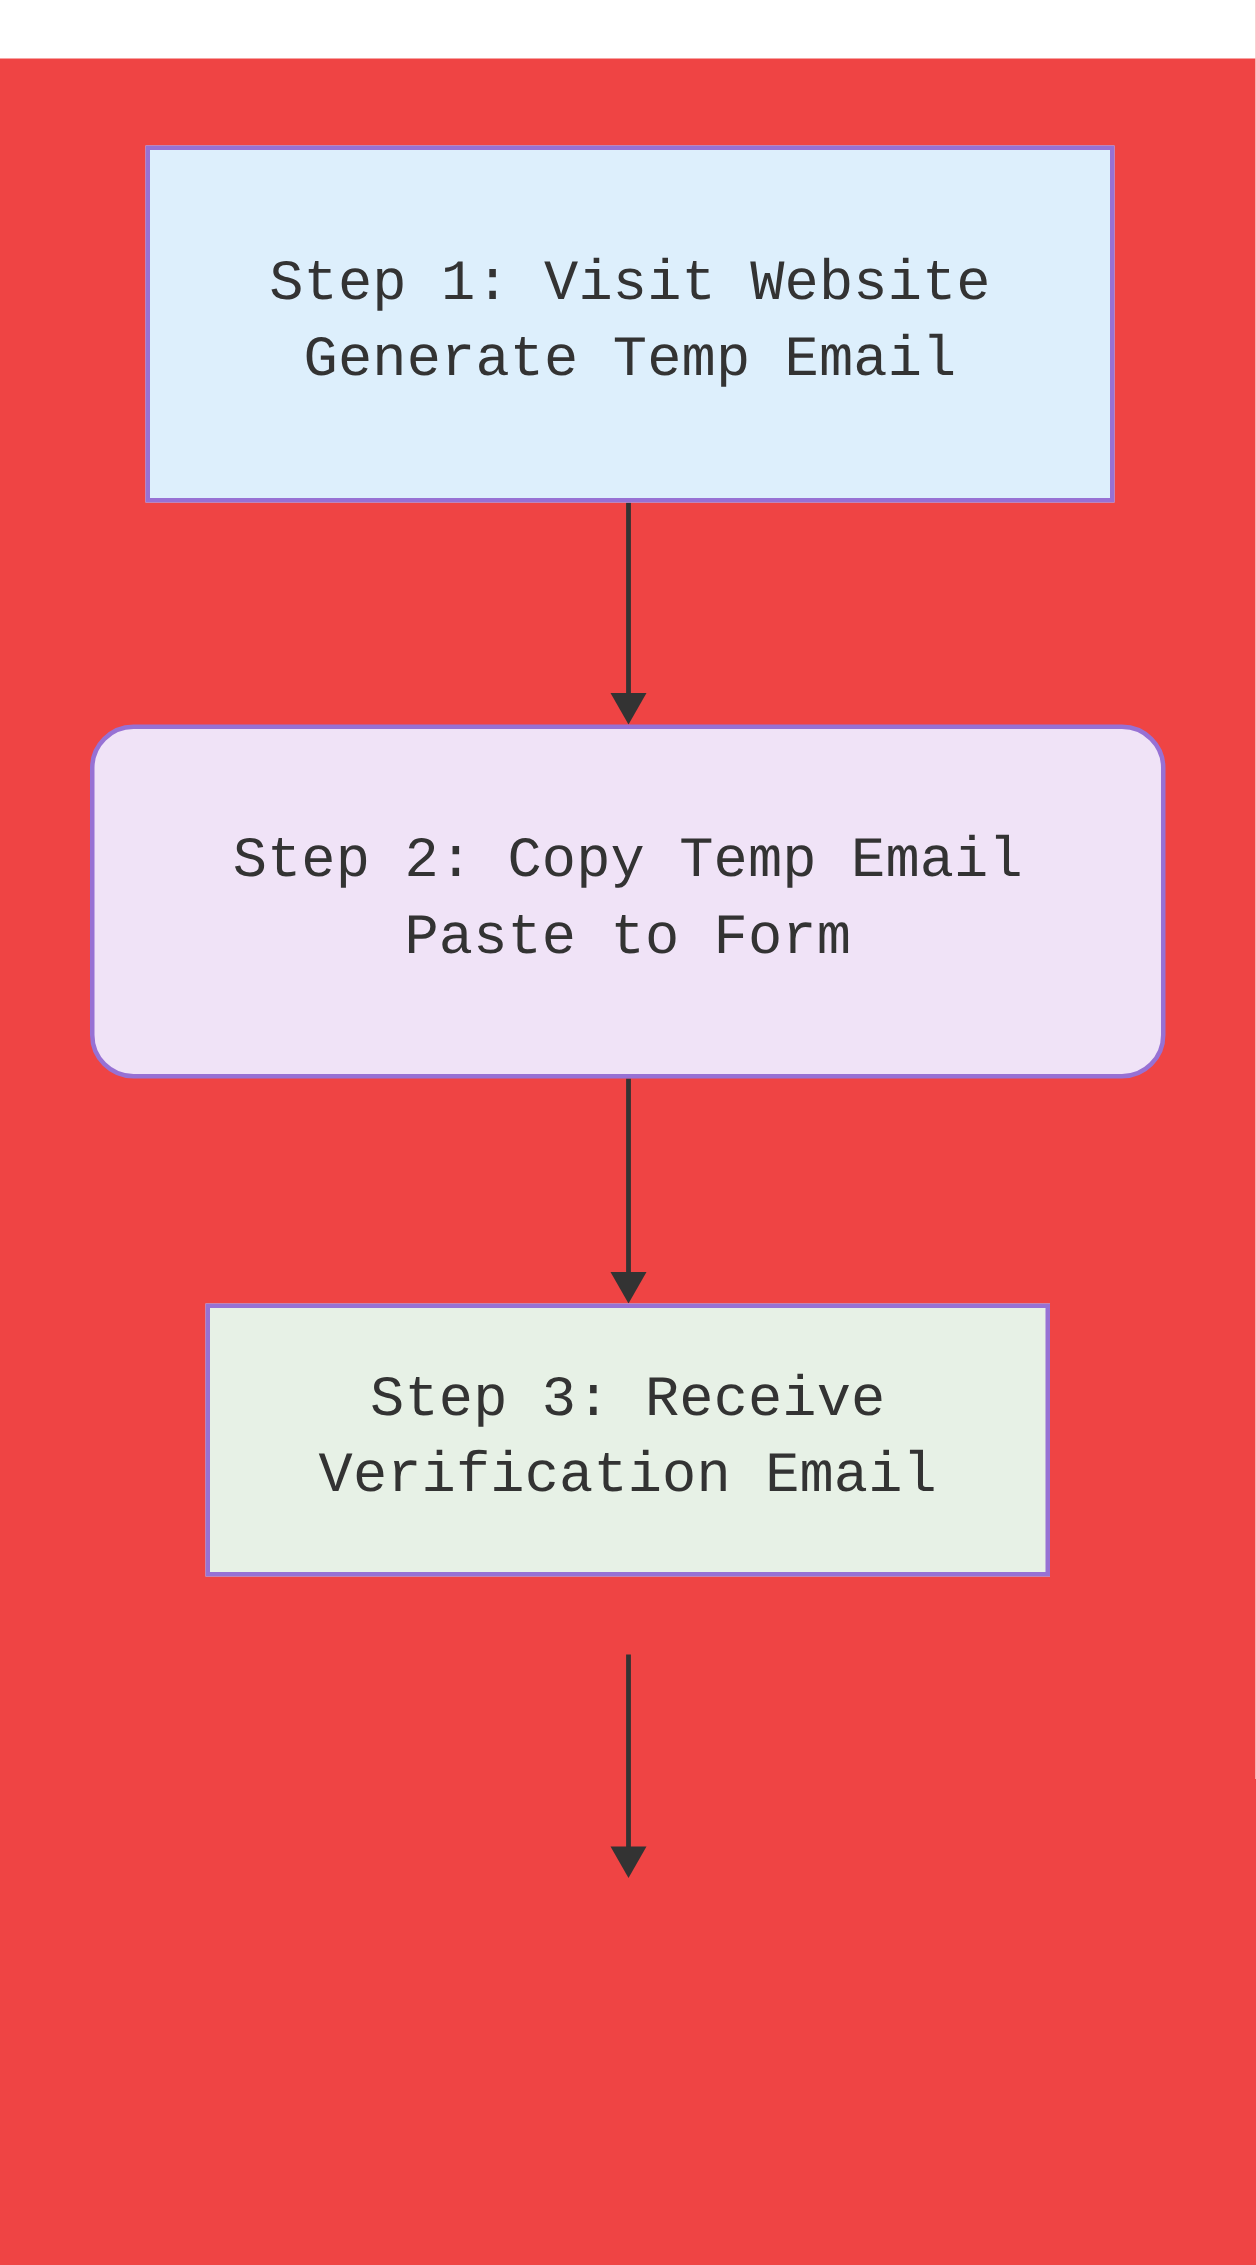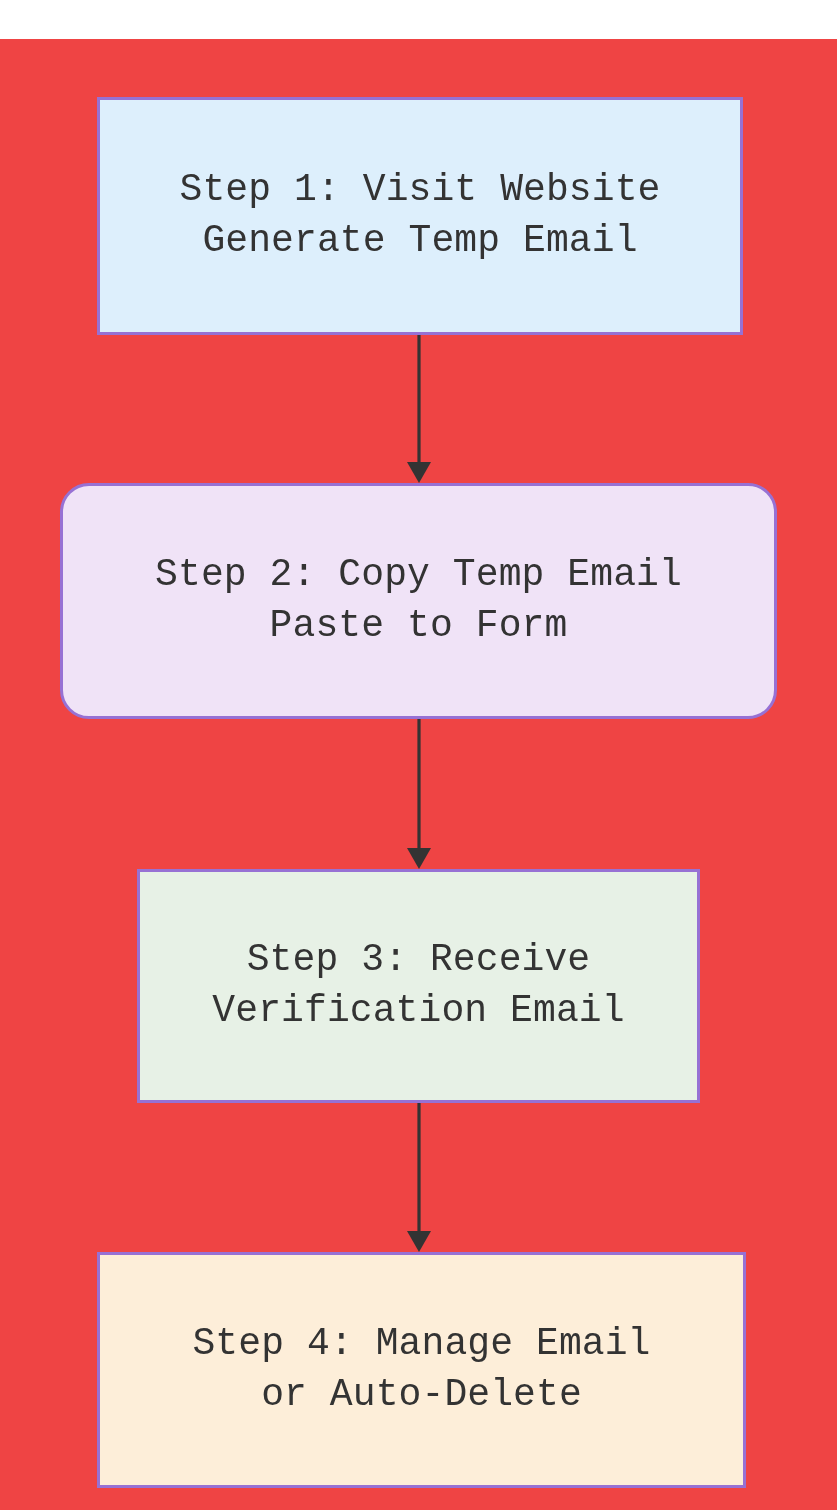--- a/index.html
+++ b/index.html
@@ -49,21 +49,21 @@
     width: 717px;
     height: 236px;
     background: #f0e3f7;
     border-radius: 29px;
   }
   
   #node-step-3 {
     left: 137px;
     top: 830px;
     width: 563px;
-    height: 234px;
+    height: 182px;
     background: #e7f1e6;
   }
   
   #node-step-4 {
     left: 97px;
     top: 1213px;
     width: 649px;
     height: 236px;
     background: #fdeed9;
   }
@@ -115,18 +115,14 @@
   <div class="node" id="node-step-2">
     <span class="node-label">Step 2: Copy Temp Email
 Paste to Form</span>
   </div>
 
   <div class="node" id="node-step-3">
     <span class="node-label">Step 3: Receive
 Verification Email</span>
   </div>
 
-  <div class="node" id="node-step-4">
-    <span class="node-label">Step 4: Manage Email
-or Auto-Delete</span>
-  </div>
 
 </div>
 
 </body></html>

